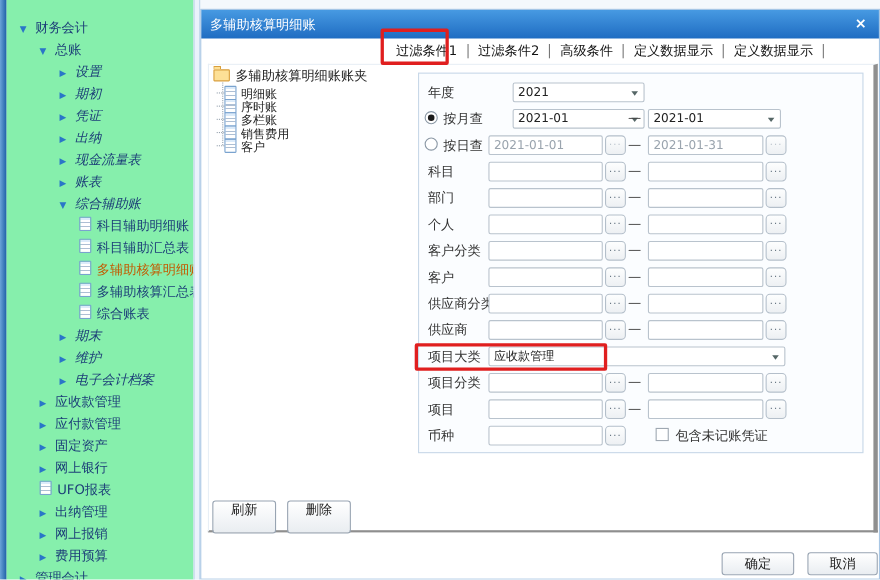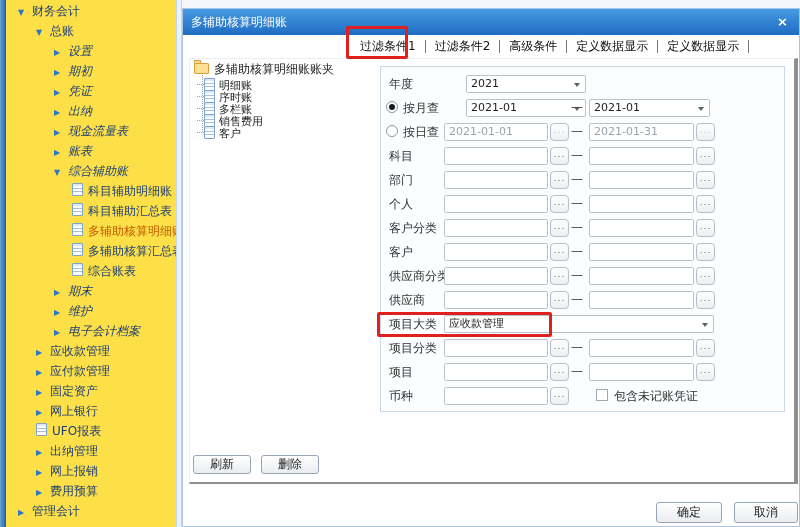--- a/index.html
+++ b/index.html
@@ -1,21 +1,21 @@
 <!DOCTYPE html>
 <html><head>
 <meta charset="utf-8">
 <style>
   html,body{margin:0;padding:0;}
   body{font-family:"DejaVu Sans","Liberation Sans",sans-serif;}
   #screen{position:relative;width:800px;height:527px;background:#f4f8fc;overflow:hidden;}
 
   
   .lbar{position:absolute;left:0;top:0;width:6px;height:527px;background:linear-gradient(90deg,#6aa3d8,#1d5fa6);}
-  .side{position:absolute;left:6px;top:0;width:170px;height:527px;background:#fde047;overflow:hidden;padding-top:1px;box-sizing:border-box;}
+  .side{position:absolute;left:6px;top:0;width:170px;height:527px;background:#86efac;overflow:hidden;padding-top:15px;box-sizing:border-box;}
   .snav{height:20px;line-height:20px;white-space:nowrap;color:#1c3e78;font-size:12px;cursor:default;}
   .lv0{padding-left:12px;} .lv1{padding-left:30px;} .lv2{padding-left:48px;font-style:italic;} .lv3{padding-left:66px;}
   .arw{display:inline-block;width:14px;font-size:8px;color:#2a76c8;}
   .sel{color:#c35a00;}
   .pdoc{display:inline-block;width:9px;height:11px;border:1px solid #7aa3cf;background:linear-gradient(#dcebfa 2px,#fff 2px,#fff 4px,#aebfd4 4px,#aebfd4 5px,#fff 5px,#fff 7px,#aebfd4 7px,#aebfd4 8px,#fff 8px);margin-right:5px;vertical-align:-1px;border-radius:1px;}
 
   .split{position:absolute;left:176px;top:0;width:6px;height:527px;background:#eaf2fb;border-left:1px solid #c3d7ec;border-right:1px solid #c3d7ec;box-sizing:border-box;}
 
   
   .dlg{position:absolute;left:182px;top:8px;width:618px;height:519px;background:#fff;border:1px solid #a8c6e4;box-sizing:border-box;}
@@ -49,21 +49,21 @@
   .b1{left:169px;} .b2{left:315px;}
   .dsh{position:absolute;left:186px;width:20px;top:1px;text-align:center;font-size:12px;color:#444;}
   .dis{color:#9aa4ae;} .pb.dis{color:#bcc5cd;}
   .rad{position:absolute;left:5px;top:2px;width:12px;height:12px;border:1px solid #8b98a5;border-radius:50%;background:#fff;box-sizing:border-box;cursor:pointer;}
   .rad.on::after{content:"";position:absolute;left:2px;top:2px;width:6px;height:6px;border-radius:50%;background:#1a1a1a;}
   .cb{position:absolute;left:215px;top:2px;width:12px;height:12px;border:1px solid #9fa8b2;background:#fff;box-sizing:border-box;cursor:pointer;}
   .cbl{position:absolute;left:233px;top:1px;font-size:12px;color:#333;white-space:nowrap;}
 
   
   .abtn{position:absolute;box-sizing:border-box;border:1px solid #98a4b2;border-radius:3px;background:linear-gradient(#ffffff,#e9edf1);font-size:12px;color:#222;text-align:center;cursor:pointer;}
-  .btn-sm{width:58px;height:19px;line-height:17px;}
+  .btn-sm{width:58px;height:30px;line-height:17px;font-family:Liberation Mono, monospace;}
   .btn-lg{width:66px;height:21px;line-height:19px;}
 
   
   .ann{position:absolute;border:3px solid #e01f1f;border-radius:2px;box-sizing:border-box;z-index:20;pointer-events:none;}
   .ann-tab{left:346px;top:26px;width:62px;height:33px;}
   .ann-field{left:377px;top:312px;width:175px;height:25px;}
 </style>
 </head>
 <body>
 

